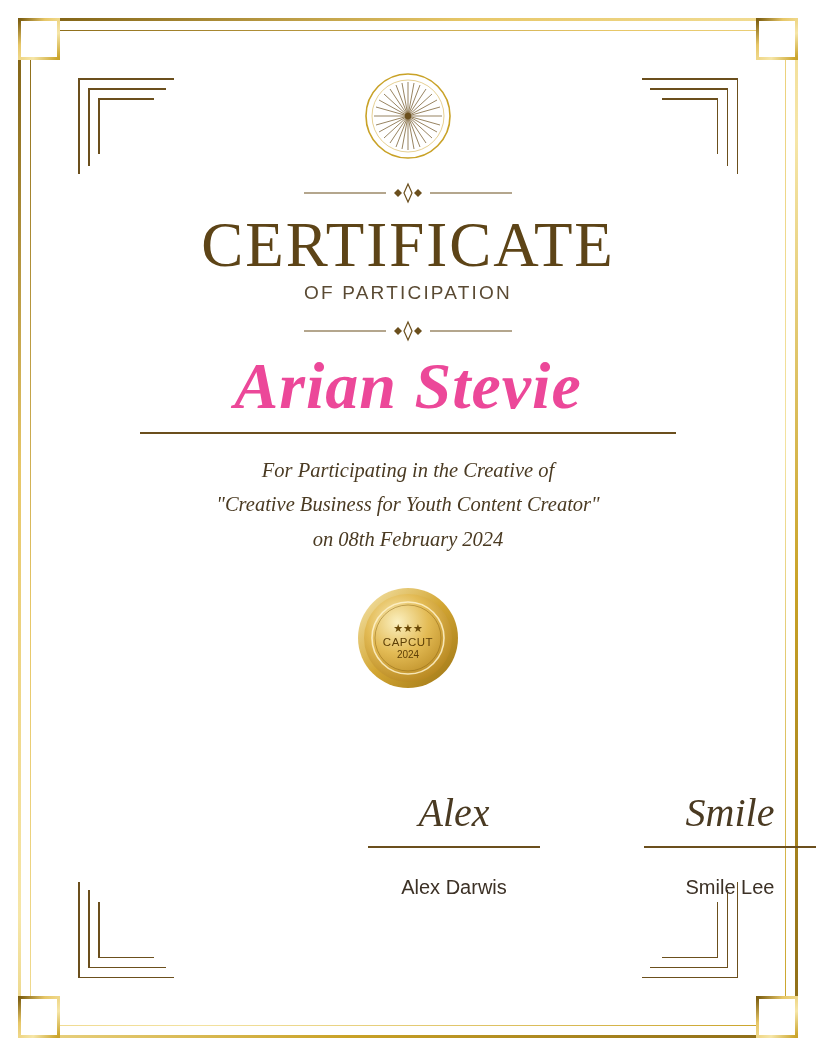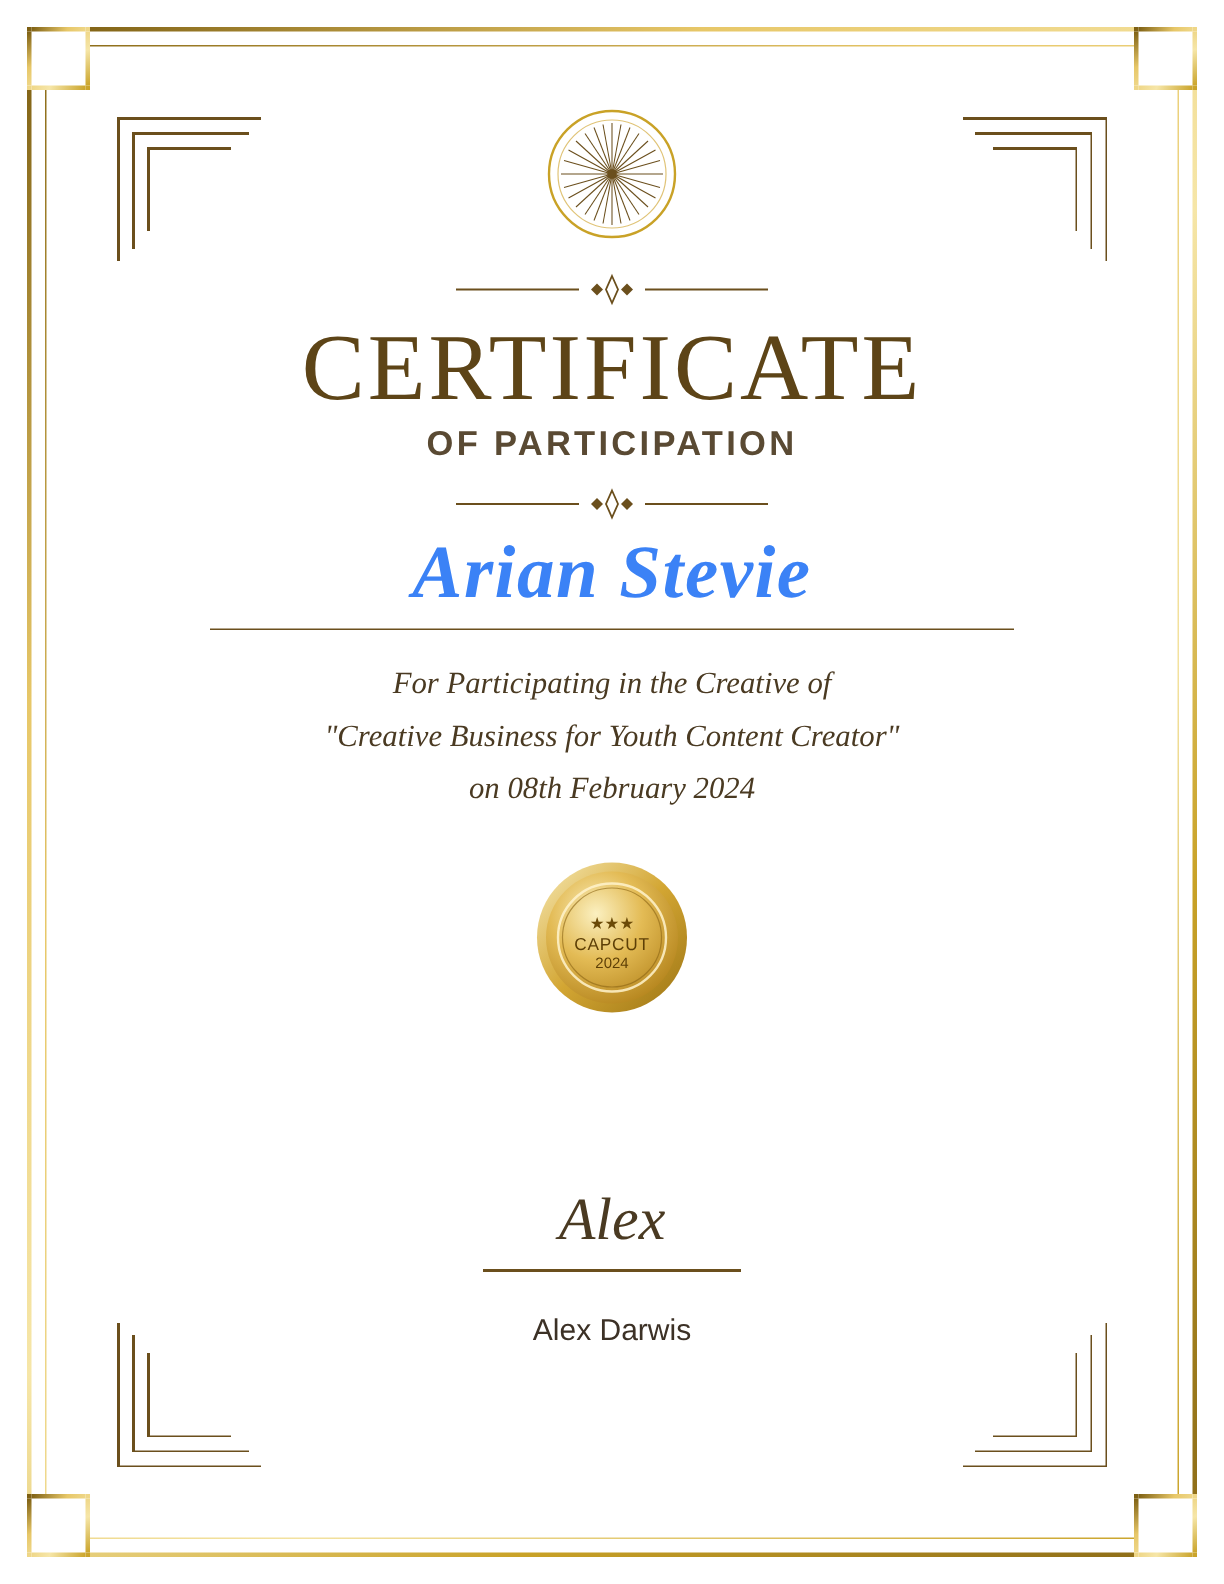--- a/index.html
+++ b/index.html
@@ -140,41 +140,41 @@
     font-family: "Liberation Serif", serif;
     font-size: 63px;
     letter-spacing: 2px;
     color: #5d4417;
     font-weight: normal;
     line-height: 1.05;
   }
   .subtitle {
     margin: 4px 0 0 0;
     font-family: "Liberation Sans", sans-serif;
-    font-size: 23px;
+    font-size: 19px;
     letter-spacing: 2.2px;
     color: #5a4a33;
-    font-weight: 700;
+    font-weight: 400;
   }
 
   .given-to {
     margin: 30px 0 0 0;
     font-family: "Liberation Serif", serif;
     font-style: italic;
     font-size: 21px;
     color: #4a3a22;
   }
 
   .recipient {
     margin: 6px 0 0 0;
     font-family: "Liberation Serif", serif;
     font-style: italic;
     font-weight: bold;
-    font-size: 50px;
-    color: #3b82f6;
+    font-size: 66px;
+    color: #ec4899;
     letter-spacing: 1px;
     line-height: 1.15;
   }
 
   .rule {
     width: 536px;
     height: 1.5px;
     margin: 8px auto 0 auto;
     background: #6b4f1d;
   }
@@ -195,21 +195,21 @@
     height: 104px;
   }
 
   
   .signatures {
     position: absolute;
     left: 0;
     right: 0;
     top: 790px;
     display: flex;
-    justify-content: center;
+    justify-content: flex-end;
     gap: 104px;
   }
   .sig-block {
     width: 172px;
     text-align: center;
   }
   .sig-script {
     font-family: "Liberation Serif", serif;
     font-style: italic;
     font-size: 40px;
@@ -383,16 +383,21 @@
   </div>
 
   <div class="signatures">
 
     <div class="sig-block">
       <div class="sig-script">Alex</div>
       <div class="sig-rule"></div>
       <div class="sig-name">Alex Darwis</div>
     </div>
 
+    <div class="sig-block">
+      <div class="sig-script">Smile</div>
+      <div class="sig-rule"></div>
+      <div class="sig-name">Smile Lee</div>
+    </div>
 
   </div>
 
 </div>
 
 </body></html>

